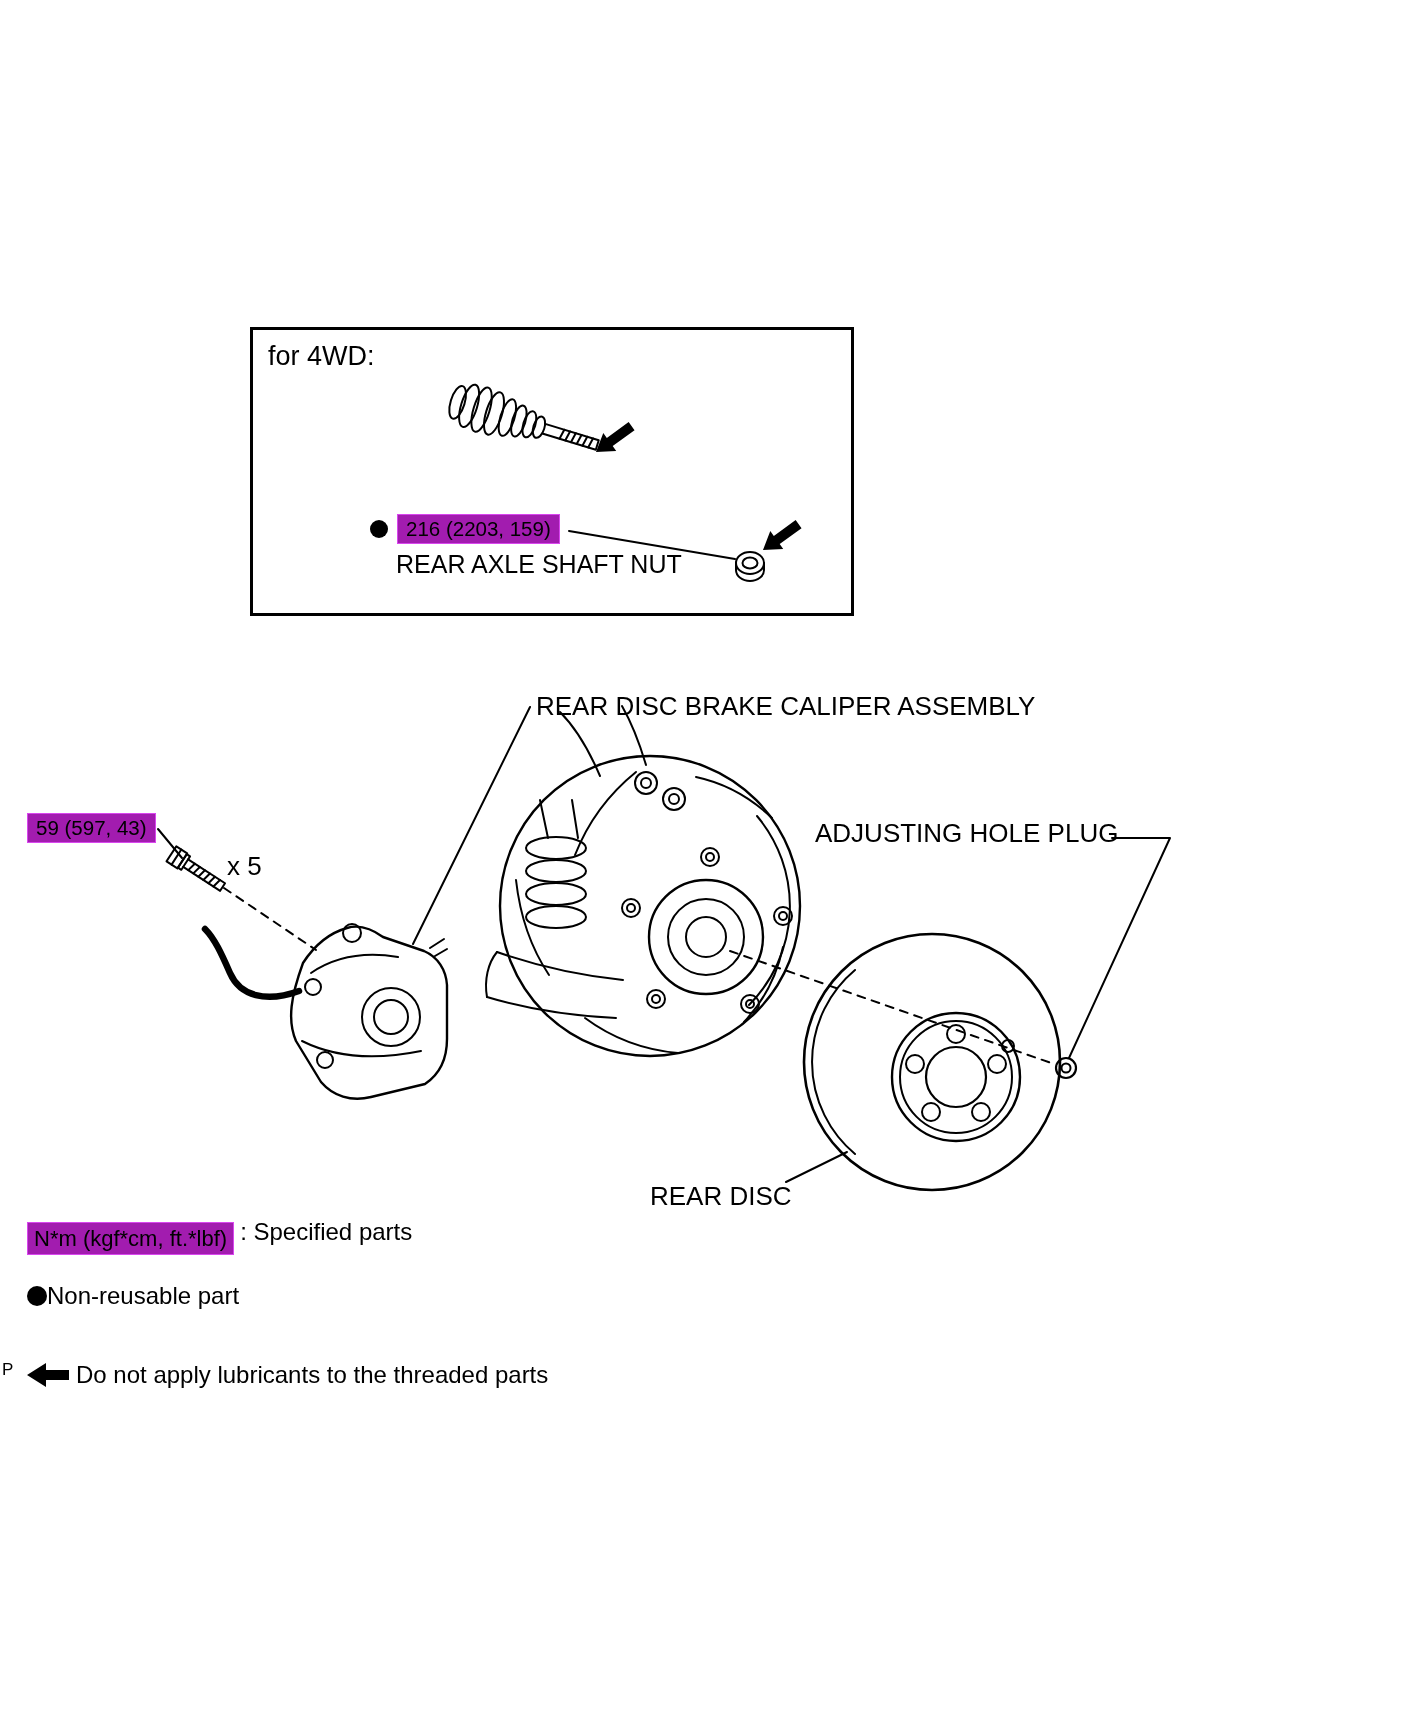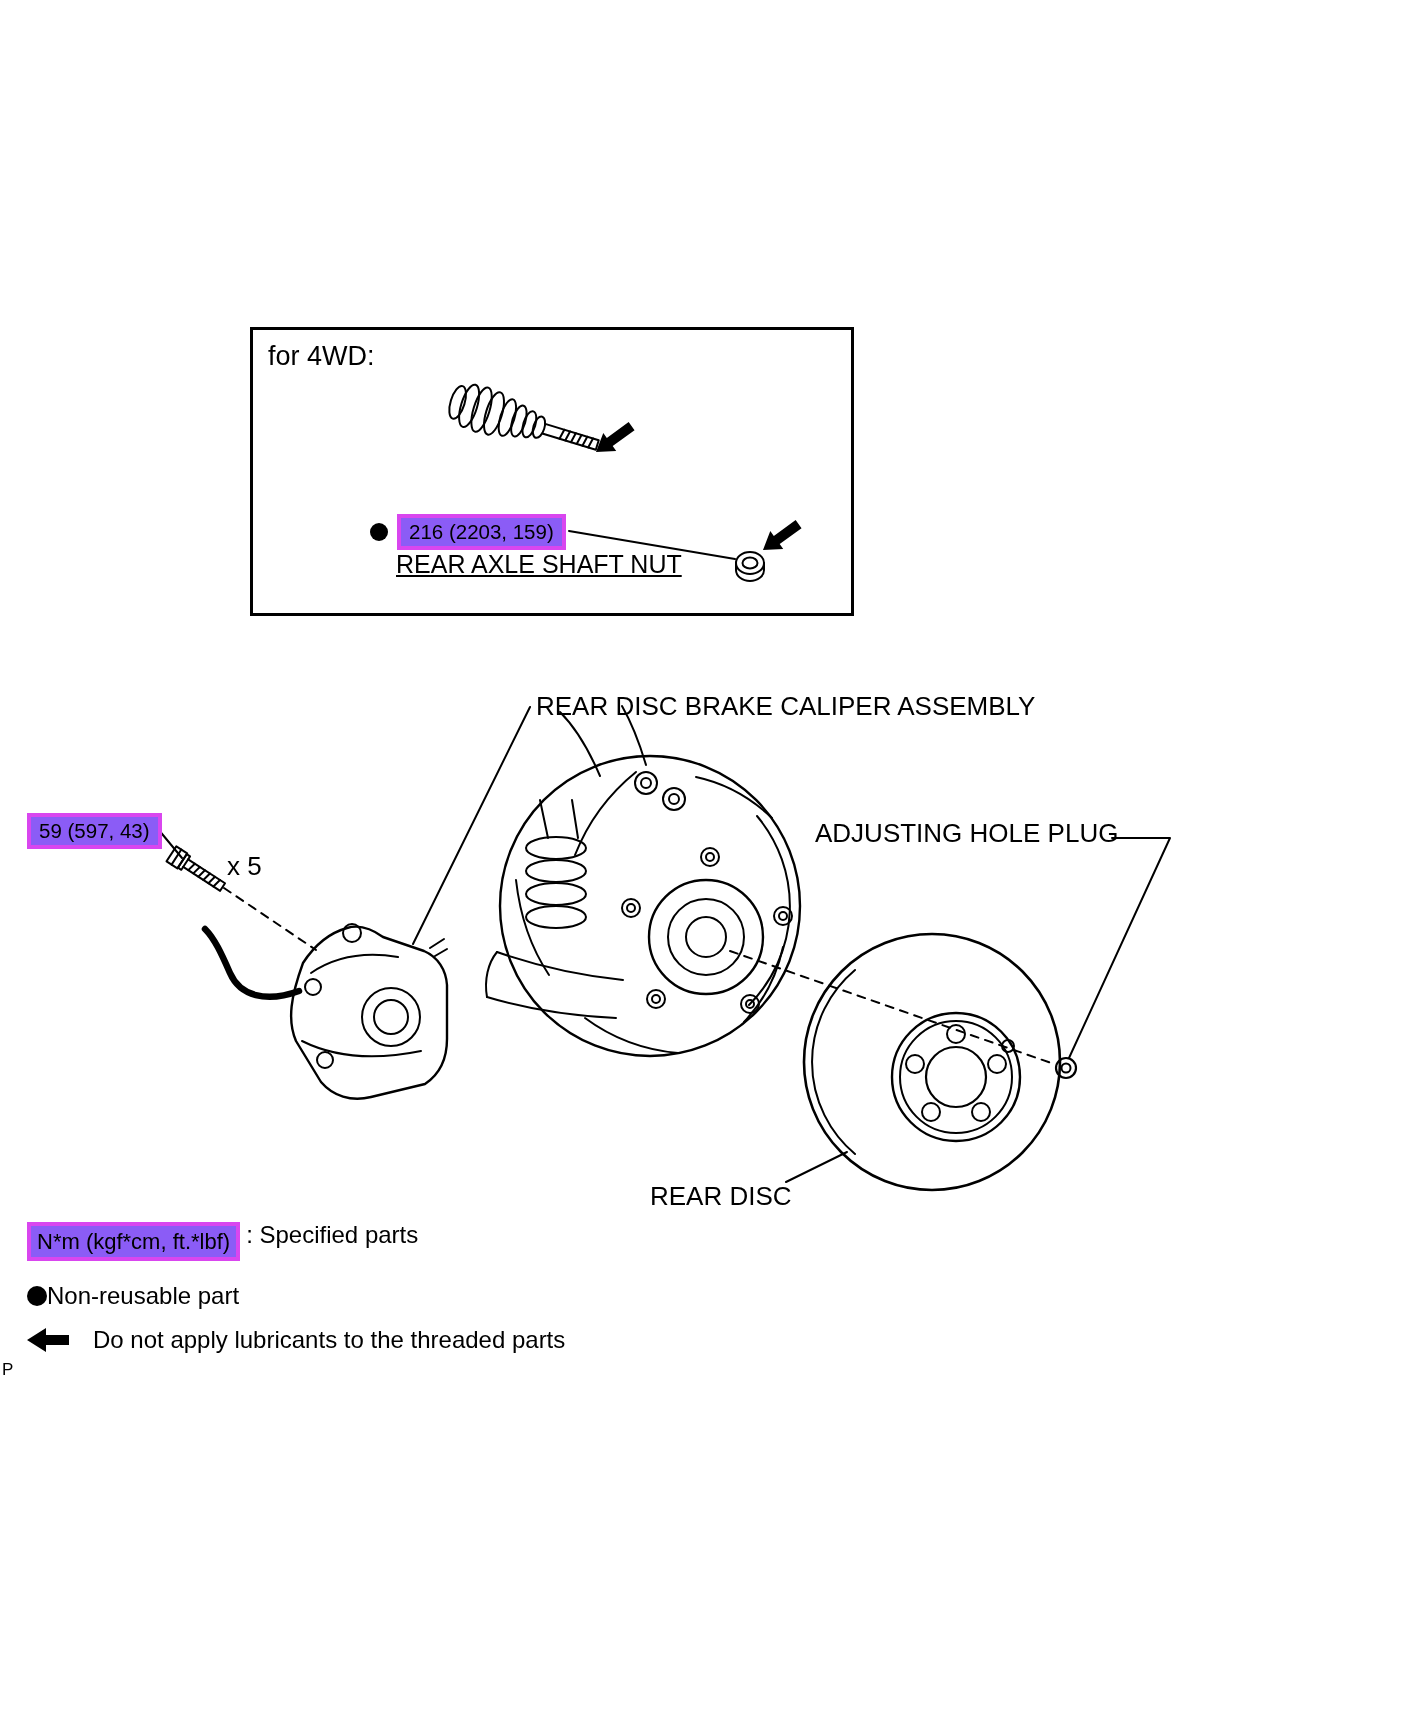--- a/index.html
+++ b/index.html
@@ -5,30 +5,30 @@
   * { margin: 0; padding: 0; box-sizing: border-box; }
   html, body { background: #ffffff; }
   body {
     width: 1408px; height: 1734px;
     font-family: "Liberation Sans", sans-serif;
     color: #000;
   }
   .page { position: relative; width: 1406px; height: 1734px; background: #fff; overflow: hidden; }
   .art { position: absolute; left: 0; top: 0; }
   .label { position: absolute; white-space: nowrap; color: #000; }
-  .boxed { display: inline-block; border: 4px solid #d946ef; background: #8b5cf6; padding: 2px 8px; }
+  .boxed { display: inline-block; border: 1px solid #d946ef; background: #a21caf; padding: 2px 8px; }
   .inset-frame { position: absolute; left: 250px; top: 327px; width: 604px; height: 289px; border: 3px solid #000; background: transparent; }
   .row { position: absolute; display: flex; align-items: center; }
   .dot { background: #000; border-radius: 50%; flex: 0 0 auto; }
   .dot-18 { width: 18px; height: 18px; }
   .dot-20 { width: 20px; height: 20px; }
   .fs20 { font-size: 20.5px; line-height: 1.15; }
   .fs22 { font-size: 22px; line-height: 1.15; }
   .fs24 { font-size: 24px; line-height: 1.2; }
-  .fs25 { font-size: 25px; line-height: 1.2; text-decoration: underline; }
+  .fs25 { font-size: 25px; line-height: 1.2; }
   .fs26 { font-size: 26px; line-height: 1.2; }
   .fs27 { font-size: 27px; line-height: 1.2; }
   .two-line { line-height: 33px; }
 </style>
 </head>
 <body>
 
 <div class="page">
 
   <svg class="art" width="1408" height="1734" viewBox="0 0 1408 1734">
@@ -185,21 +185,21 @@
   <div class="row" style="left:27px; top:1210px; gap:6px;">
     <span class="boxed fs22" style="padding:3px 6px;margin-top:12px;">N*m (kgf*cm, ft.*lbf)</span>
     <span class="fs24">: Specified parts</span>
   </div>
 
   <div class="row" style="left:27px; top:1282px; ">
     <span class="dot dot-20"></span>
     <span class="fs24">Non-reusable part</span>
   </div>
 
-  <div class="row" style="left:25px; top:1326px; gap:22px;">
+  <div class="row" style="left:25px; top:1361px; gap:5px;">
     <svg width="46" height="26" viewBox="0 0 46 26">
       <polygon points="2,13 21,1 21,8 44,8 44,18 21,18 21,25" fill="#000"></polygon>
     </svg>
     <span class="fs24">Do not apply lubricants to the threaded parts</span>
   </div>
 
   <div class="label" style="left:2px; top:1360px; font-size:17px;">P</div>
 
 </div>
 

